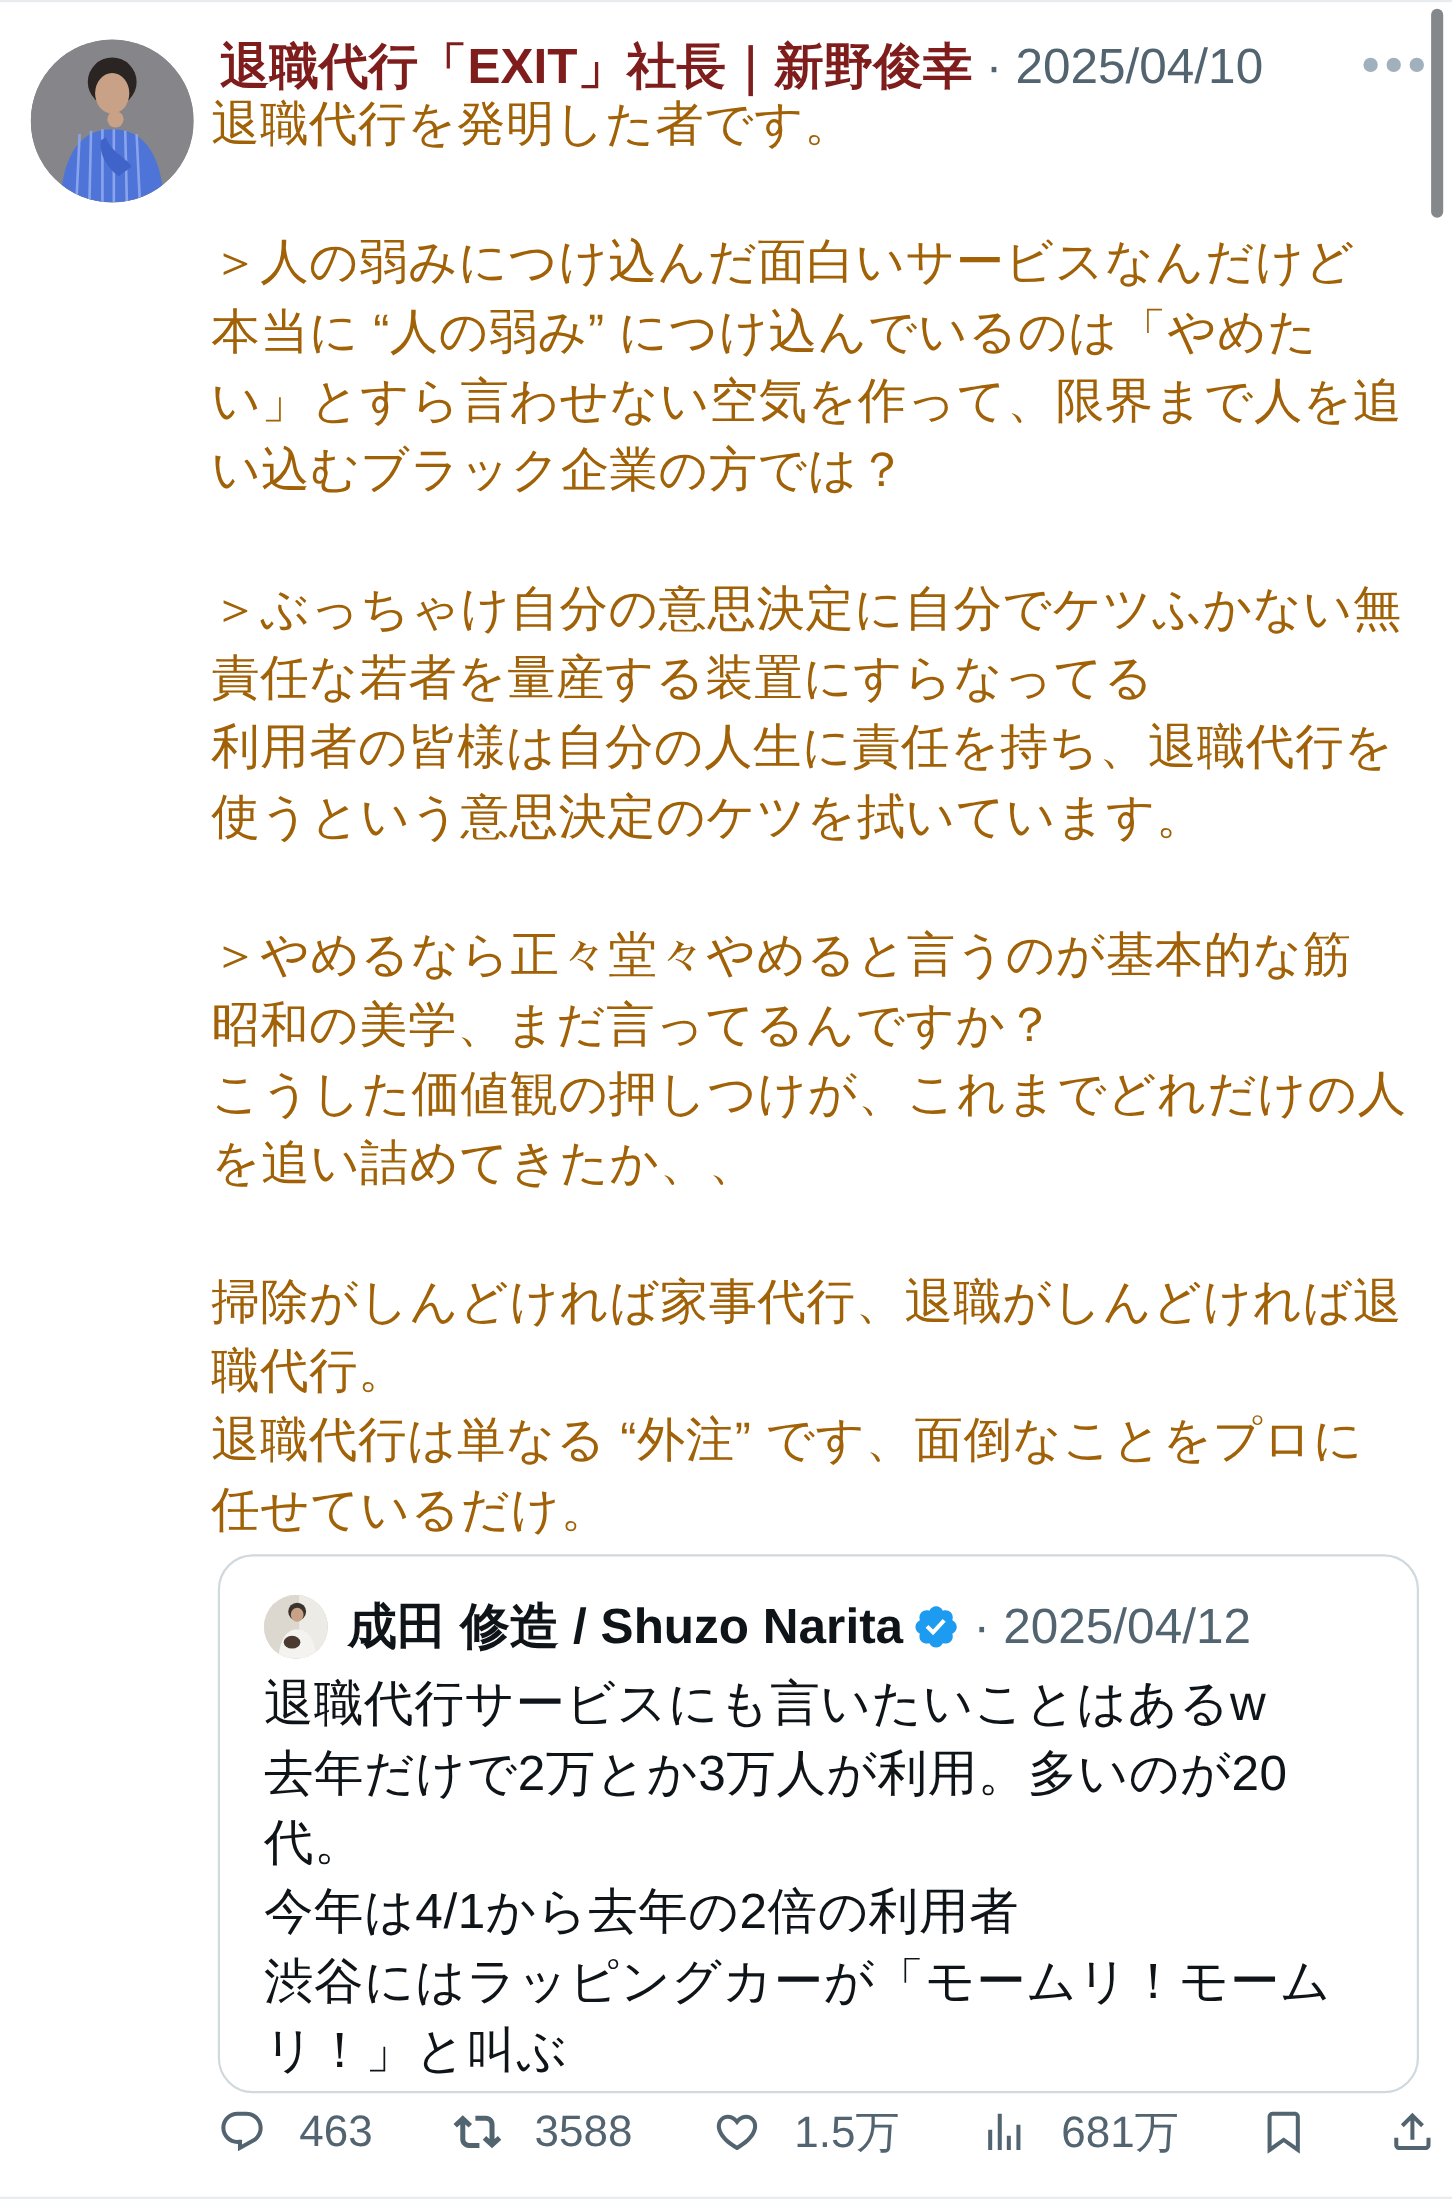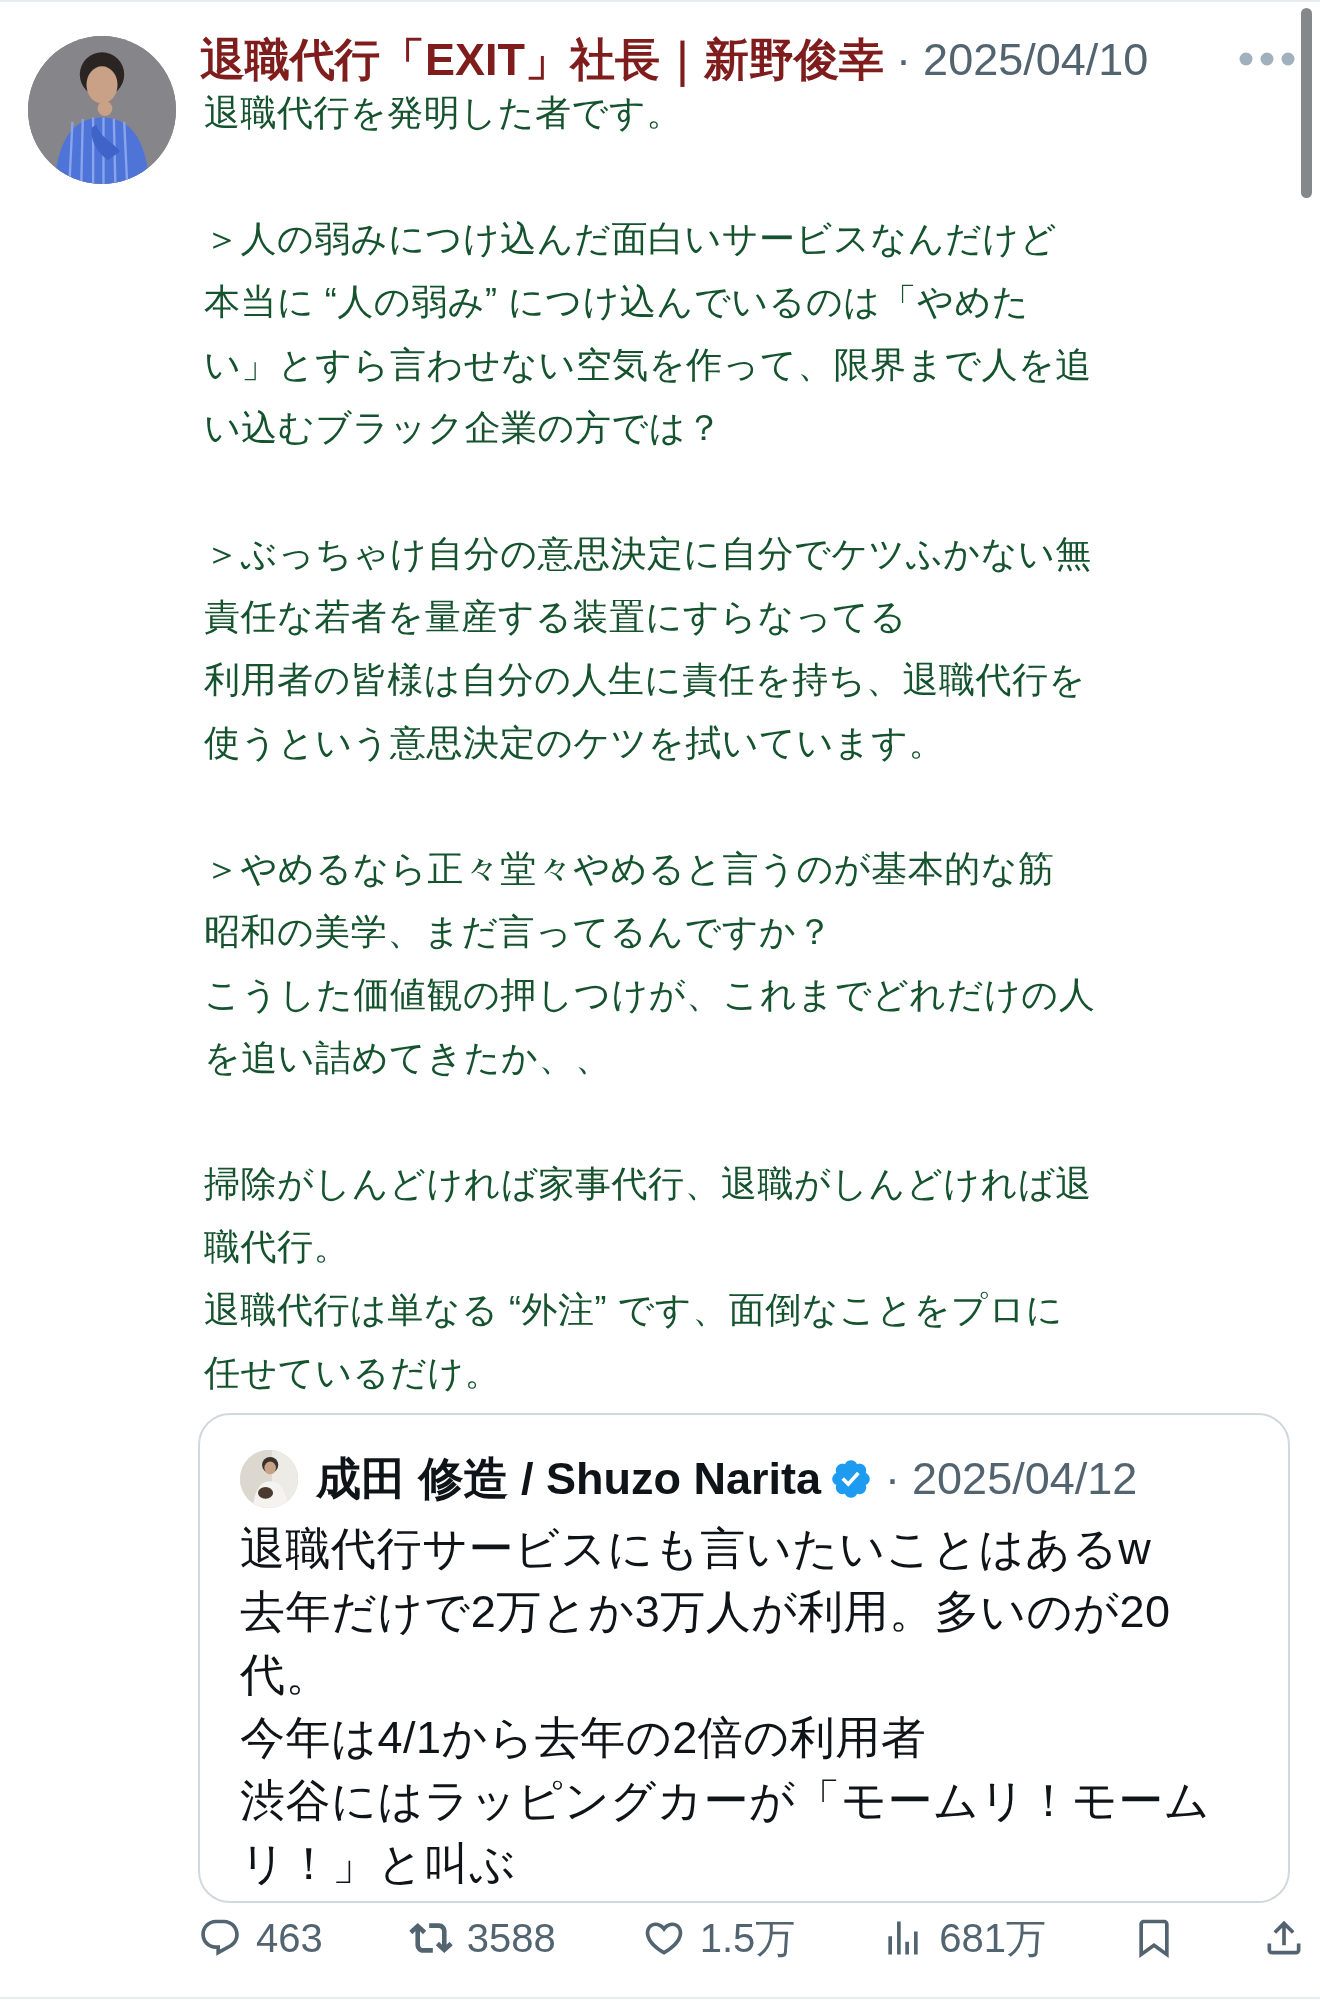--- a/index.html
+++ b/index.html
@@ -20,22 +20,22 @@
   }
   .header-row{
     position:absolute;left:200px;top:30px;width:1040px;height:60px;
     display:flex;align-items:center;white-space:nowrap;
   }
   .author-name{font-size:45px;font-weight:700;color:#7f1d1d;}
   .dot-sep{font-size:45px;color:#536471;margin:0 12px;}
   .timestamp{font-size:45px;color:#536471;}
   .more-button{position:absolute;left:1238px;top:44px;width:58px;height:30px;display:flex;align-items:center;justify-content:center;}
   .tweet-body{
-    position:absolute;left:204px;top:81px;width:1100px;
-    font-size:36px;line-height:63px;color:#14532d;white-space:pre-line;
+    position:absolute;left:192px;top:81px;width:1100px;
+    font-size:44px;line-height:63px;color:#a16207;white-space:pre-line;
     letter-spacing:0.5px;
   }
   .quote-card{
     position:absolute;left:198px;top:1413px;width:1092px;height:490px;
     border:2px solid #cfd9de;border-radius:32px;box-sizing:border-box;
     background:#ffffff;padding:34px 40px 0 40px;
   }
   .quote-header{display:flex;align-items:center;white-space:nowrap;height:60px;}
   .quote-avatar{
     width:58px;height:58px;border-radius:50%;overflow:hidden;flex:0 0 auto;
@@ -46,21 +46,21 @@
   .quote-body{
     margin-top:8px;font-size:45px;line-height:63px;color:#0f1419;white-space:pre-line;
     letter-spacing:0.5px;
   }
   .action-bar{
     position:absolute;left:198px;top:1898px;width:1108px;height:80px;
     display:flex;align-items:center;justify-content:space-between;
   }
   .action{display:flex;align-items:center;gap:14px;color:#536471;}
   .action svg{width:44px;height:44px;fill:#536471;flex:0 0 auto;}
-  .action .count{font-size:40px;color:#536471;}
+  .action .count{font-size:40px;color:#536471;margin-left:16px;}
   .dots svg{width:58px;height:30px;}
 </style>
 </head>
 <body>
 
 <div class="hairline top"></div>
 
 <div class="avatar">
   <svg viewBox="0 0 100 100" width="148" height="148">
     <rect x="0" y="0" width="100" height="100" fill="#86868a"></rect>

